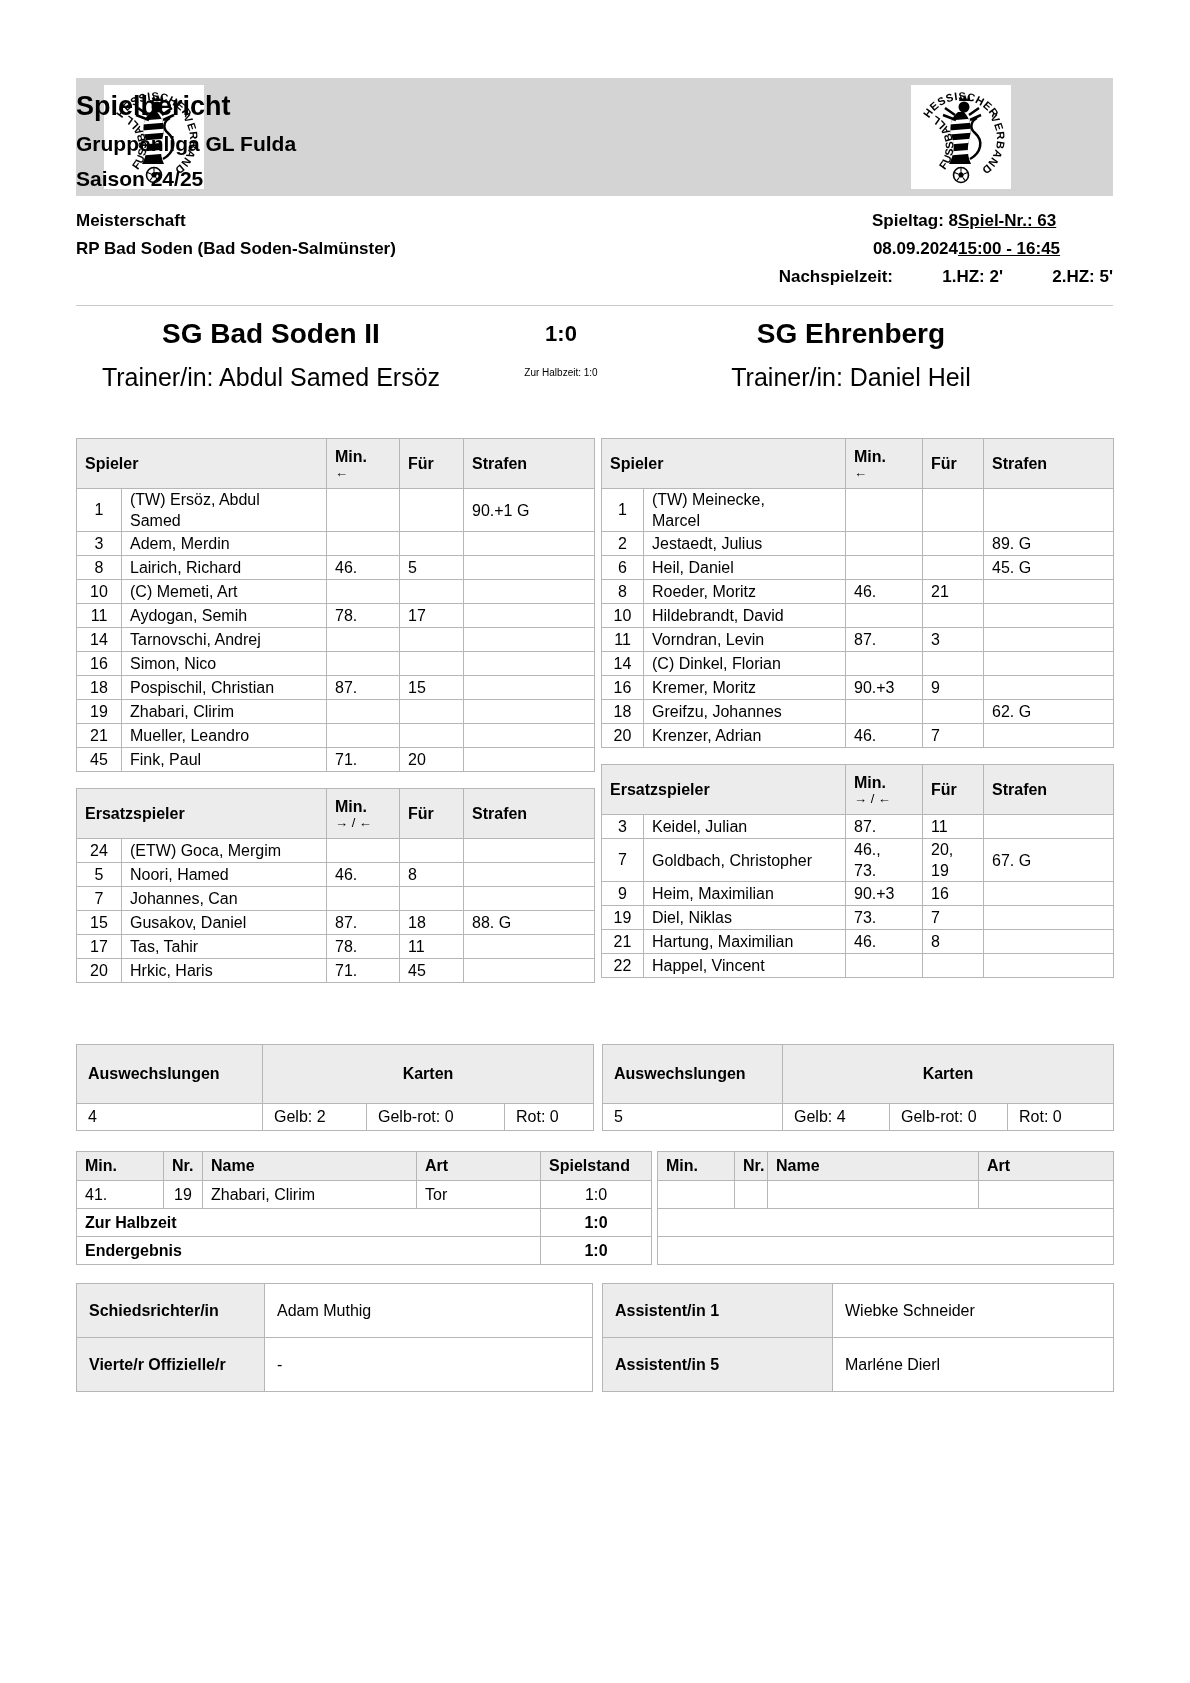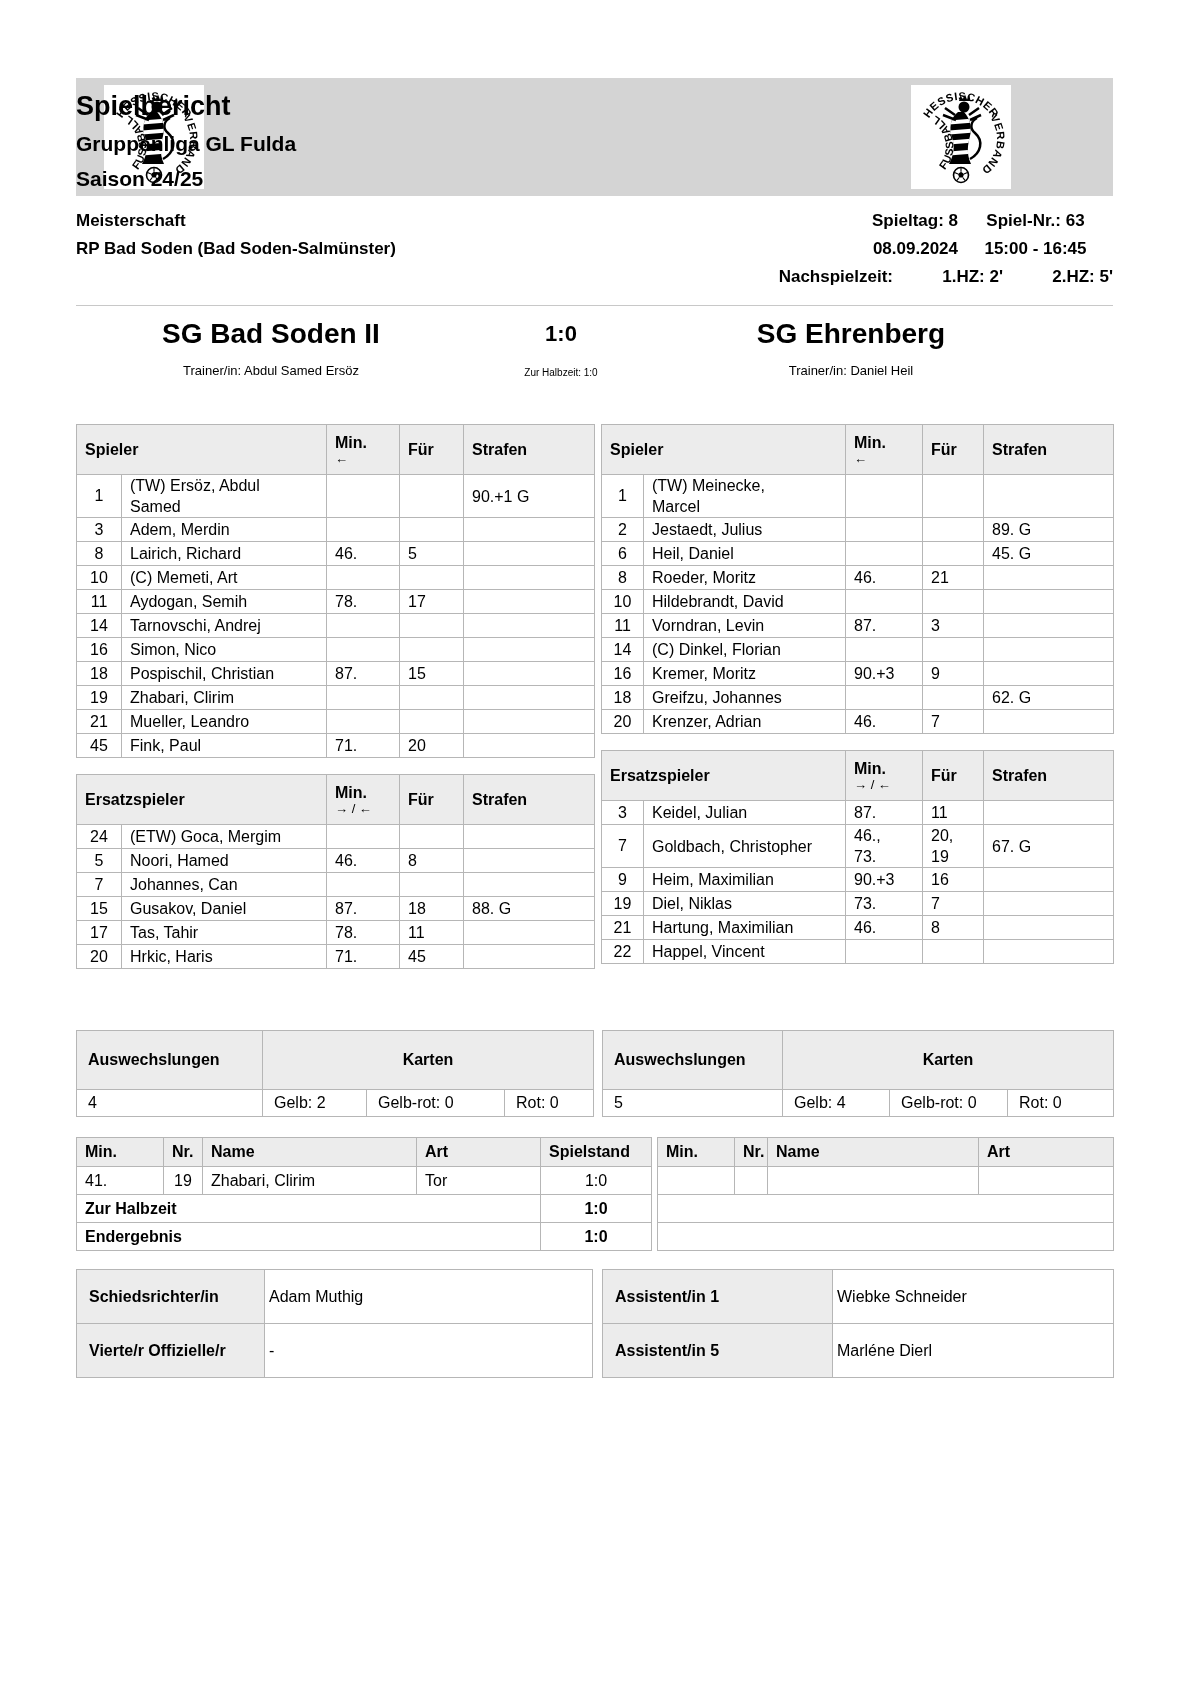--- a/index.html
+++ b/index.html
@@ -14,33 +14,33 @@
   .logo-box.right{right:102px;}
   .band-titles{position:absolute;left:0;right:0;top:8px;text-align:left;}
   .band-title{font-size:27px;font-weight:bold;line-height:40px;}
   .band-sub{font-size:21px;font-weight:bold;line-height:35px;}
 
   
   .info{display:flex;justify-content:space-between;margin-top:11px;
         font-size:17px;font-weight:bold;line-height:28px;}
   .info-right{text-align:right;}
   .irow{display:flex;justify-content:flex-end;}
-  .irow .c2{width:155px;text-align:center;}
+  .irow .c2{width:155px;text-align:left;text-decoration:underline;}
   .irow .hz{width:110px;text-align:right;}
 
   hr.sep{border:none;border-top:1px solid #c8c8c8;margin:14px 0 12px 0;}
 
   
   .teams,.coach-row{display:flex;}
   .t-home,.t-away{width:390px;text-align:center;}
   .t-score{width:190px;text-align:center;}
   .team-name{font-size:28px;font-weight:bold;}
   .score{font-size:22px;font-weight:bold;padding-top:3px;}
   .coach-row{margin-top:13px;}
-  .coach{font-size:13px;}
+  .coach{font-size:25px;}
   .halftime{font-size:10px;padding-top:4px;}
 
   
   table{border-collapse:collapse;table-layout:fixed;width:100%;font-size:16px;}
   th,td{border:1px solid #b6b6b6;overflow:hidden;}
   th{background:#ececec;font-weight:bold;text-align:left;padding:2px 8px;}
   td{padding:0 8px;}
   .center{text-align:center;}
   .bold{font-weight:bold;}
   .pre{white-space:pre-line;line-height:21px;}
@@ -61,21 +61,21 @@
   .ctable th{padding:17px 11px;}
 
   
   .goals{display:grid;grid-template-columns:575px 456px;column-gap:6px;margin-top:20px;}
   .gtable th{height:24px;}
   .gtable td{height:27px;}
 
   
   .officials{display:grid;grid-template-columns:516px 511px;column-gap:10px;margin-top:18px;}
   .otable th{height:27px;padding:13px 12px;}
-  .otable td{height:27px;padding:0 4px;margin-top:8px;}
+  .otable td{height:27px;padding:0 12px;margin-top:8px;}
 
   
   .logo-svg text{font-family:"Liberation Sans",sans-serif;font-weight:bold;
                  font-size:11px;letter-spacing:0.6px;fill:#000;}
 </style>
 </head>
 <body>
 
 <div class="page">
 

